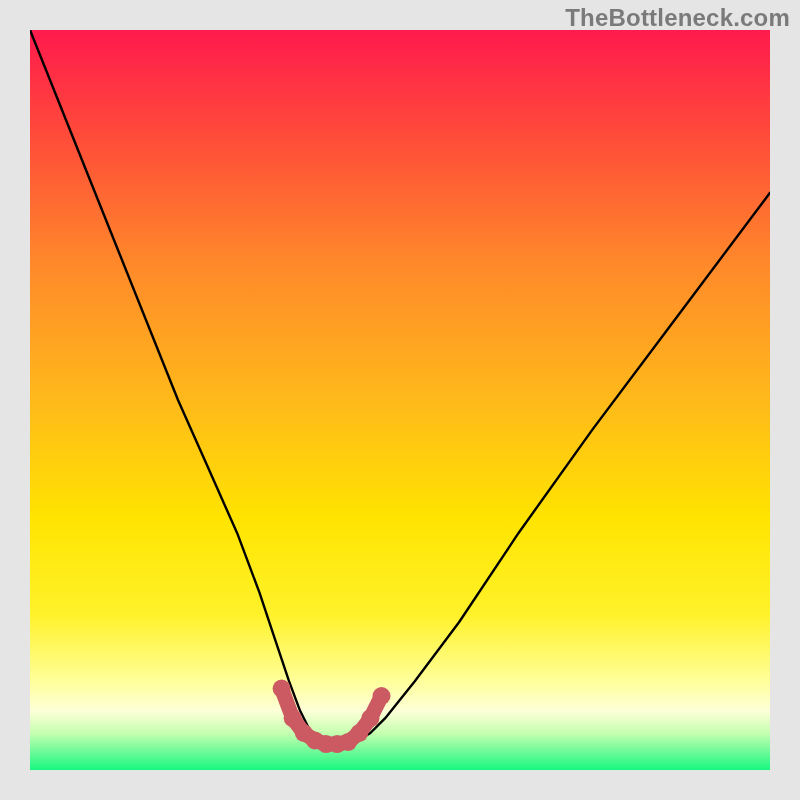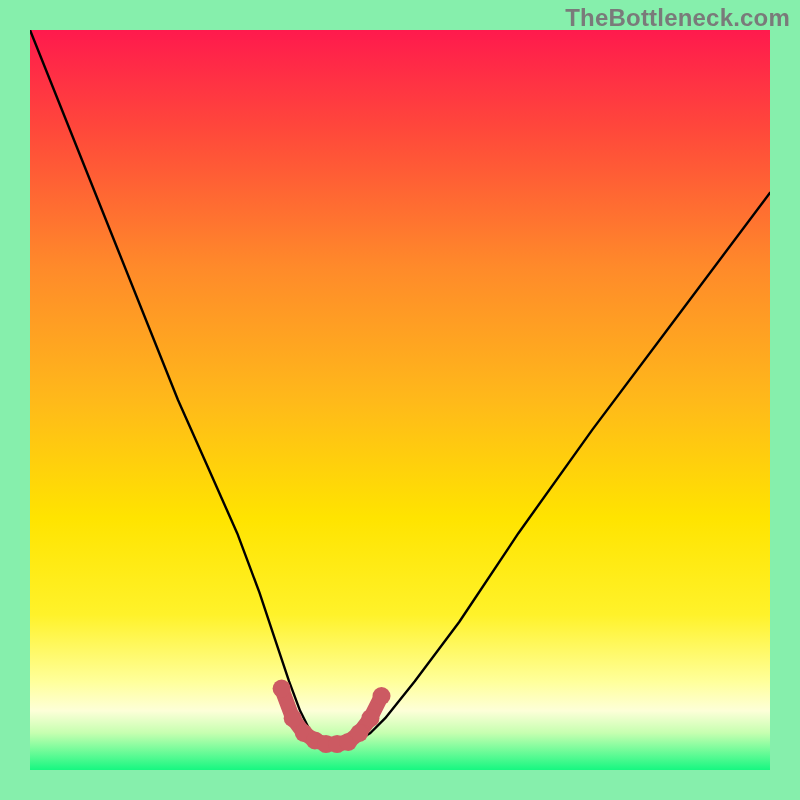--- a/index.html
+++ b/index.html
@@ -7,21 +7,21 @@
     padding: 0;
     width: 800px;
     height: 800px;
     background: #000;
     overflow: hidden;
   }
   .frame {
     position: absolute;
     left: 0; top: 0;
     width: 800px; height: 800px;
-    background: #86efac;
+    background: #e5e5e5;
   }
   .plot-area {
     position: absolute;
     left: 30px;
     top: 30px;
     width: 740px;
     height: 740px;
     overflow: hidden;
   }
   .watermark {

